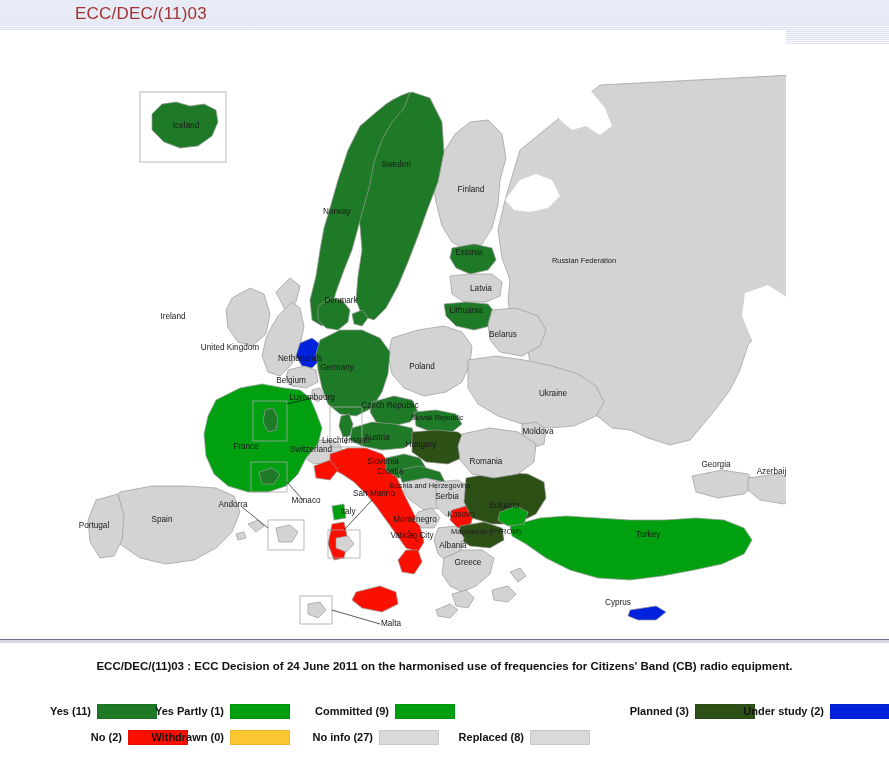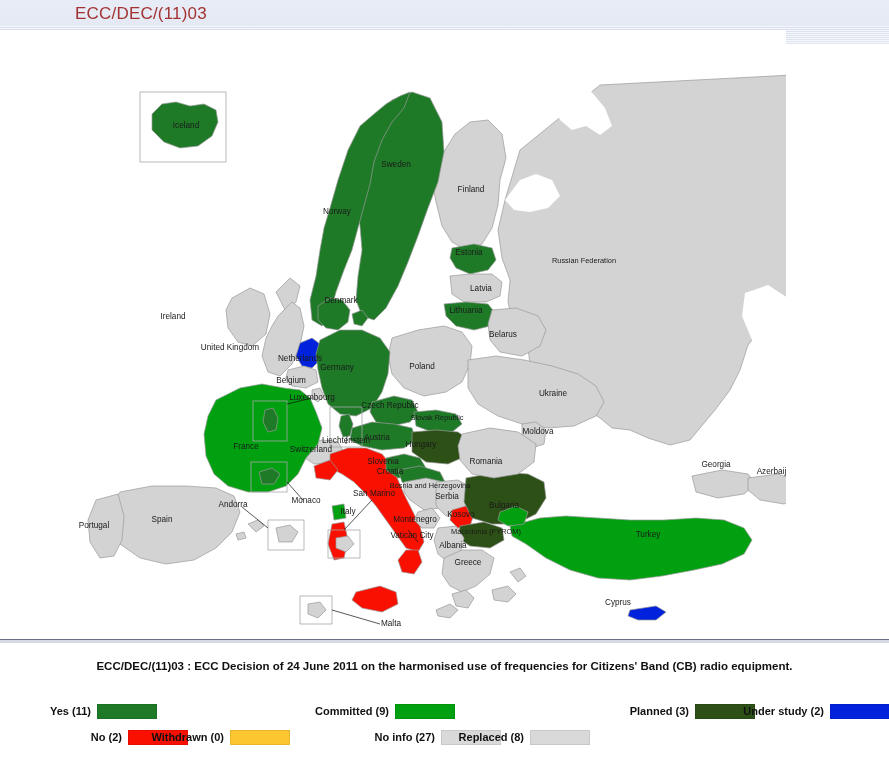--- a/index.html
+++ b/index.html
@@ -307,20 +307,24 @@
 <div id="divider"></div>
 
 <div id="caption">ECC/DEC/(11)03 : ECC Decision of 24 June 2011 on the harmonised use of frequencies for Citizens' Band (CB) radio equipment.</div>
 
 <div id="legend">
   <div class="leg-row" id="leg-row-1" style="top:0px;">
       <div class="leg-item" style="position: absolute; left: 0px; width: 157px; height: 18px;">
         <span class="leg-text">Yes (11)</span>
         <span class="leg-sw" style="background: rgb(31, 122, 40);"></span>
       </div>
+      <div class="leg-item" style="position: absolute; left: 0px; width: 290px; height: 18px;">
+        <span class="leg-text">Yes Partly (1)</span>
+        <span class="leg-sw" style="background: rgb(0, 160, 16);"></span>
+      </div>
       <div class="leg-item" style="position: absolute; left: 0px; width: 455px; height: 18px;">
         <span class="leg-text">Committed (9)</span>
         <span class="leg-sw" style="background: rgb(0, 160, 16);"></span>
       </div>
       <div class="leg-item" style="position: absolute; left: 0px; width: 755px; height: 18px;">
         <span class="leg-text">Planned (3)</span>
         <span class="leg-sw" style="background: rgb(45, 80, 22);"></span>
       </div>
       <div class="leg-item" style="position: absolute; left: 0px; width: 890px; height: 18px;">
         <span class="leg-text">Under study (2)</span>
@@ -329,21 +333,21 @@
     </div>
   <div class="leg-row" id="leg-row-2" style="top:26px;">
       <div class="leg-item" style="position: absolute; left: 0px; width: 188px; height: 18px;">
         <span class="leg-text">No (2)</span>
         <span class="leg-sw" style="background: rgb(250, 16, 0);"></span>
       </div>
       <div class="leg-item" style="position: absolute; left: 0px; width: 290px; height: 18px;">
         <span class="leg-text">Withdrawn (0)</span>
         <span class="leg-sw" style="background: rgb(251, 198, 48);"></span>
       </div>
-      <div class="leg-item" style="position: absolute; left: 0px; width: 501px; height: 18px;">
+      <div class="leg-item" style="position: absolute; left: 0px; width: 439px; height: 18px;">
         <span class="leg-text">No info (27)</span>
         <span class="leg-sw" style="background: rgb(217, 217, 217);"></span>
       </div>
       <div class="leg-item" style="position: absolute; left: 0px; width: 590px; height: 18px;">
         <span class="leg-text">Replaced (8)</span>
         <span class="leg-sw" style="background: rgb(217, 217, 217);"></span>
       </div>
     </div>
 </div>
 

